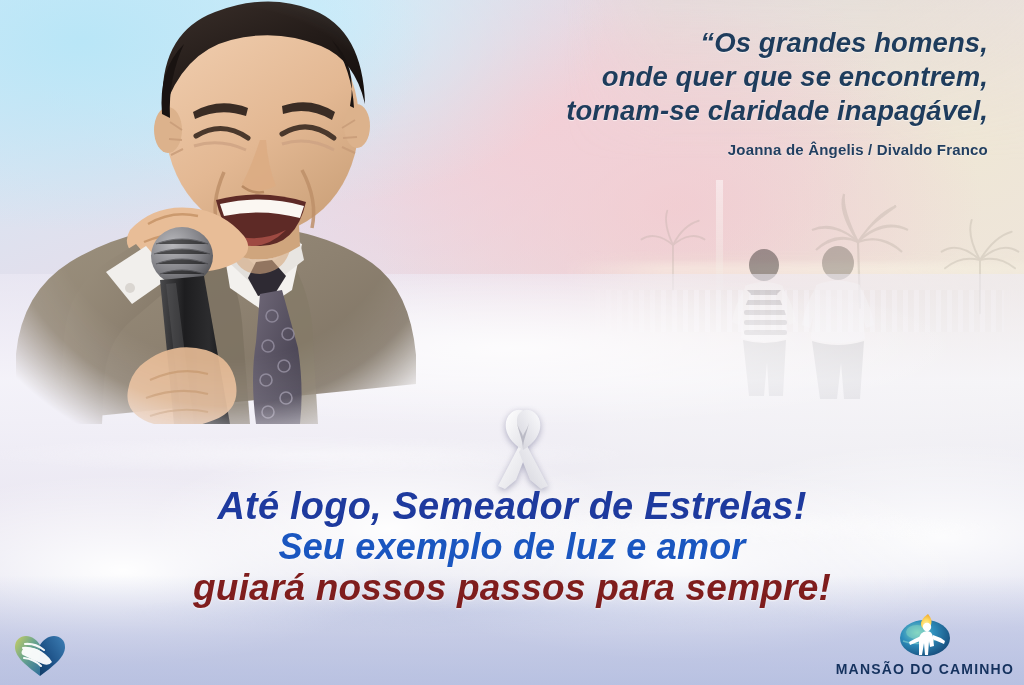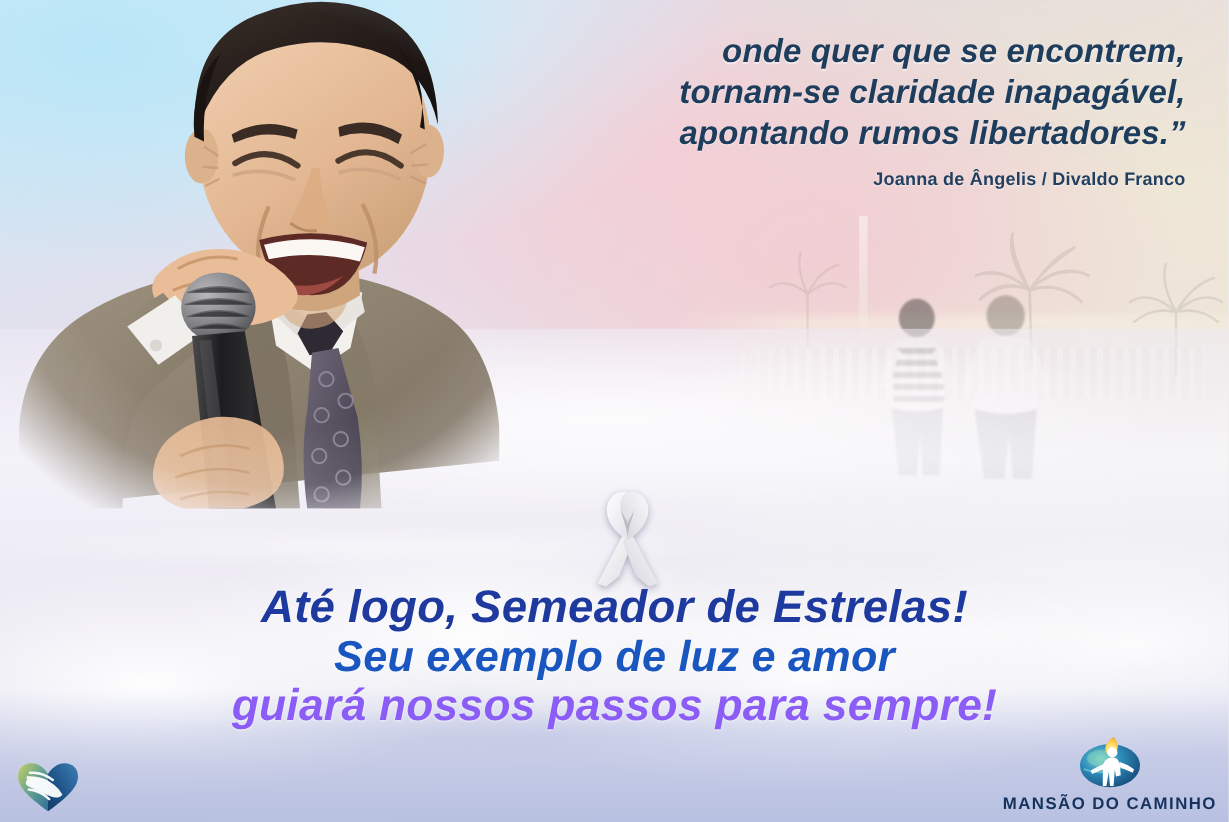--- a/index.html
+++ b/index.html
@@ -202,21 +202,21 @@
     font-style: italic;
   }
   #headline-line-2 {
     font-size: 36px;
     line-height: 40px;
     color: #1a56c0;
   }
   #headline-line-3 {
     font-size: 37px;
     line-height: 41px;
-    color: #8b5cf6;
+    color: #7f1d1d;
   }
 
   
 
   .logo-block {
     position: absolute;
     bottom: 8px;
     display: flex;
     flex-direction: column;
     align-items: center;
@@ -437,23 +437,23 @@
 
     <path d="M130 372 q30 -26 66 -16 q26 8 30 34 q4 26 -22 36 q-34 14 -66 2 q-24 -10 -20 -32 q2 -14 12 -24 z" fill="#e6bb95" opacity=".92"></path>
     <g stroke="#c49468" stroke-width="2.2" fill="none" opacity=".7">
       <path d="M140 386 q30 -14 58 -6"></path>
       <path d="M136 404 q32 -12 62 -4"></path>
       <path d="M140 422 q30 -10 58 -4"></path>
     </g>
   </svg>
 
   <div id="quote-block">
+    <div class="quote-line">“Os grandes homens,</div>
     <div class="quote-line">onde quer que se encontrem,</div>
     <div class="quote-line">tornam-se claridade inapagável,</div>
-    <div class="quote-line">apontando rumos libertadores.”</div>
     <div id="quote-attribution">Joanna de Ângelis / Divaldo Franco</div>
   </div>
 
   <svg id="ribbon" viewBox="0 0 68 84">
     <defs>
       <linearGradient id="ribL" x1="0" y1="0" x2="1" y2="1">
         <stop offset="0%" stop-color="#ffffff"></stop>
         <stop offset="100%" stop-color="#dedee4"></stop>
       </linearGradient>
       <linearGradient id="ribR" x1="1" y1="0" x2="0" y2="1">

